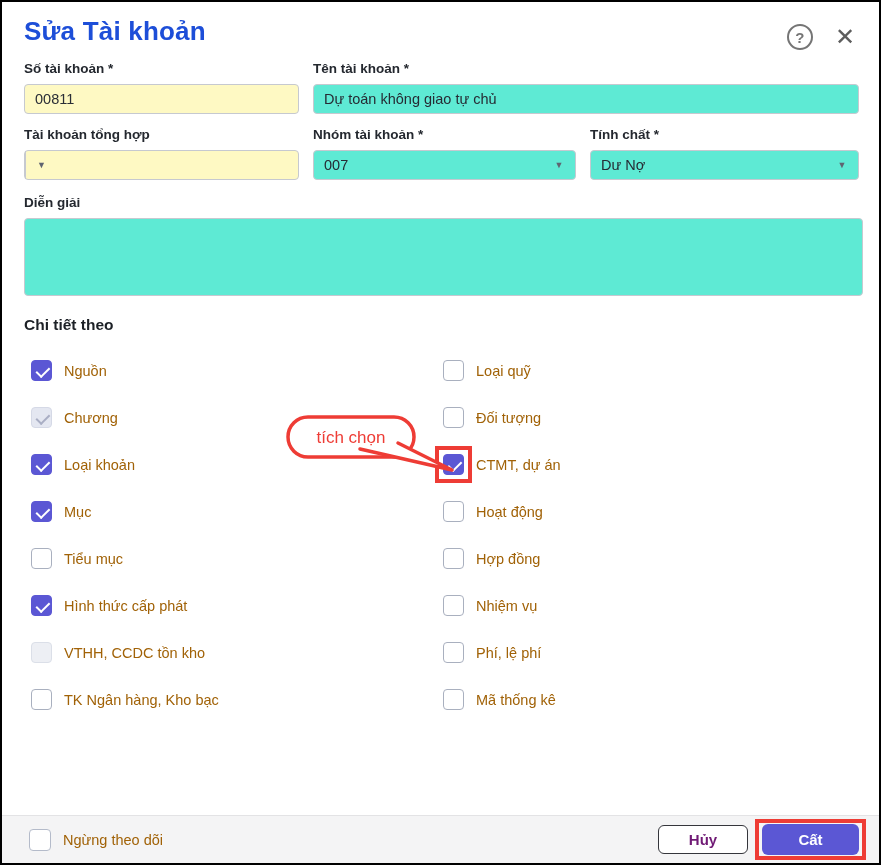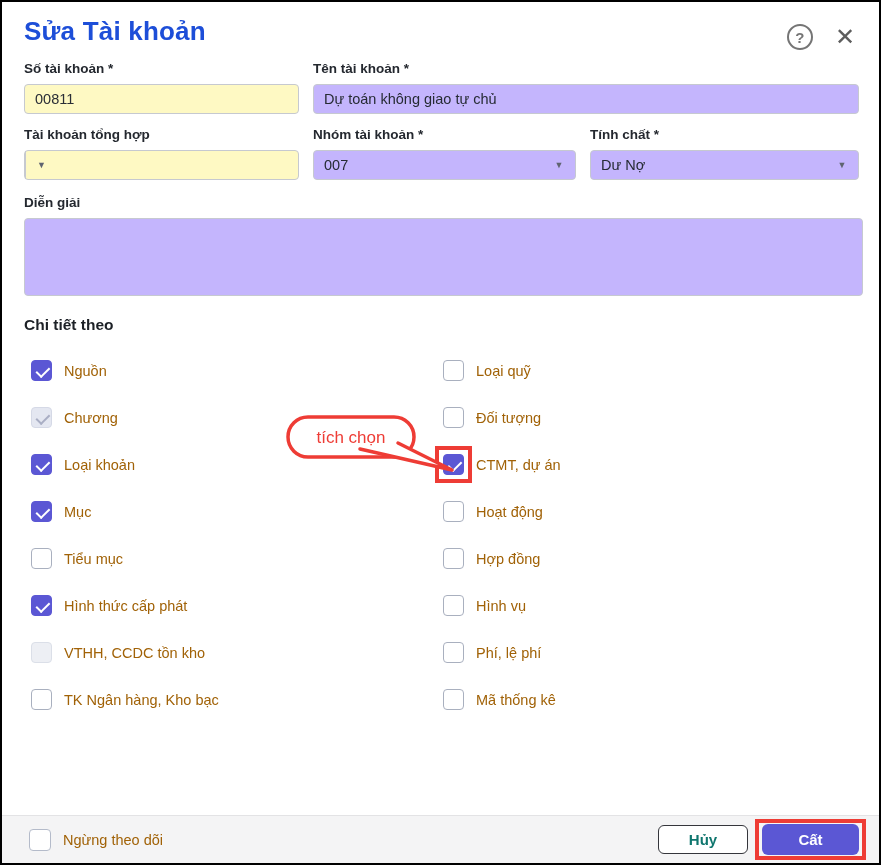--- a/index.html
+++ b/index.html
@@ -26,21 +26,21 @@
   
   .row { display:flex; gap:14px; }
   .row.r1 { margin-top:11px; }
   .row.r2 { margin-top:13px; }
   .field { display:flex; flex-direction:column; }
   .f-label { font-size:13.5px; font-weight:bold; color:#24282f; margin-bottom:8px; }
   .w1 { width:275px; } .w2 { width:546px; } .w3 { width:263px; } .w4 { width:269px; }
 
   .tb, .combo, textarea {
     height:30px; border:1px solid #c6c9d0; border-radius:4px;
-    font-size:14.5px; color:#262b34; background:#c4b5fd;
+    font-size:14.5px; color:#262b34; background:#5eead4;
     font-family:"Liberation Sans","DejaVu Sans",sans-serif;
   }
   .tb { width:100%; padding:0 10px; outline:none; }
   .tb:disabled, .combo.disabled { background:#fef9c3; color:#2a2e36; }
   .combo { display:flex; align-items:center; cursor:pointer; }
   .combo-value { flex:1; padding:0 10px; }
   .combo-arrow {
     width:32px; height:100%; display:flex; align-items:center; justify-content:center;
     font-size:9px; color:#5f6470;
   }
@@ -81,21 +81,21 @@
     display:flex; align-items:center; justify-content:space-between; padding:0 20px 0 27px;
   }
   .foot-left { display:flex; align-items:center; cursor:pointer; }
   .foot-left .checkbox { width:22px; height:22px; border-color:#b4bbca; }
   .foot-btns { display:flex; align-items:center; gap:14px; }
   .btn {
     height:29px; border-radius:6px; font-size:15px; font-weight:bold;
     display:flex; align-items:center; justify-content:center; cursor:pointer;
     font-family:"Liberation Sans","DejaVu Sans",sans-serif;
   }
-  .btn-cancel { width:90px; background:#fff; border:1.5px solid #35363c; color:#0f766e; }
+  .btn-cancel { width:90px; background:#fff; border:1.5px solid #35363c; color:#701a75; }
   .btn-save  { width:97px; height:31px; background:#5b57d4; border:none; color:#fff; }
   .btn-ring { position:relative; display:inline-block; }
   .btn-ring::before {
     content:""; position:absolute; inset:-5px -7px; border:4px solid #ee3c35;
     z-index:2; pointer-events:none;
   }
 
   
   .callout { position:absolute; left:280px; top:407px; width:180px; height:70px; z-index:3; pointer-events:none; }
   .callout svg text {
@@ -253,21 +253,21 @@
             <span class="cb-wrap">
               <span class="checkbox"></span>
             </span>
             <span class="cb-label">Hợp đồng</span>
           </label>
 
           <label class="cb-row">
             <span class="cb-wrap">
               <span class="checkbox"></span>
             </span>
-            <span class="cb-label">Hình vụ</span>
+            <span class="cb-label">Nhiệm vụ</span>
           </label>
 
           <label class="cb-row">
             <span class="cb-wrap">
               <span class="checkbox"></span>
             </span>
             <span class="cb-label">Phí, lệ phí</span>
           </label>
 
           <label class="cb-row">

